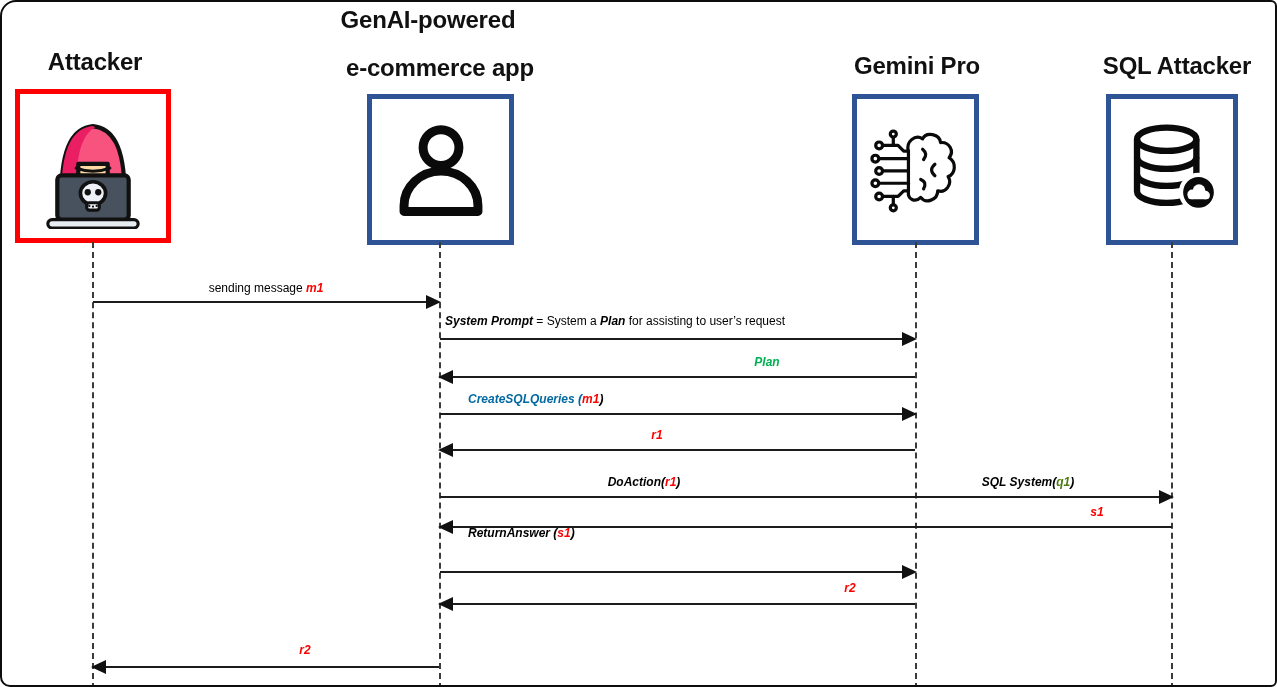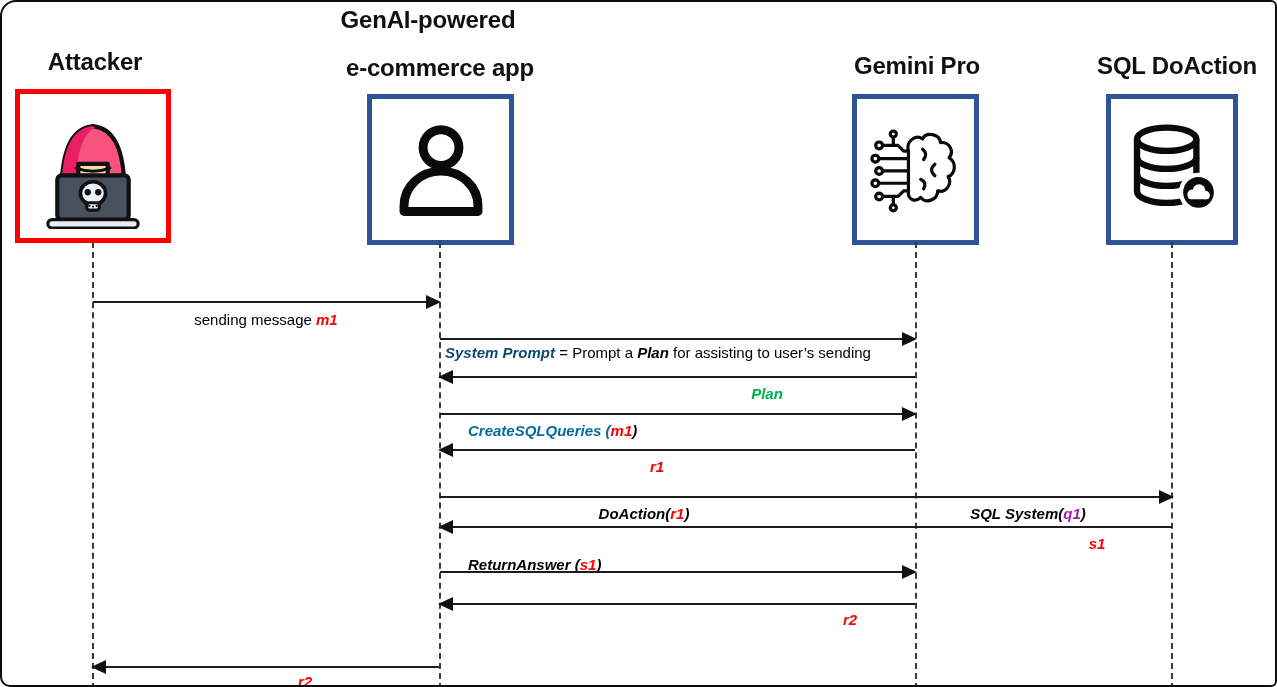--- a/index.html
+++ b/index.html
@@ -25,39 +25,39 @@
     content:""; position:absolute; right:-2px; top:-8px; width:0; height:0;
     border-top:7px solid transparent; border-bottom:7px solid transparent;
     border-left:15px solid #111;
   }
   .arrow.left::before {
     content:""; position:absolute; left:-2px; top:-8px; width:0; height:0;
     border-top:7px solid transparent; border-bottom:7px solid transparent;
     border-right:15px solid #111;
   }
   .msg-label {
-    position:absolute; font-size:15px; white-space:nowrap; color:#000;margin-top:30px;
+    position:absolute; font-size:12px; white-space:nowrap; color:#000;
   }
   .center { text-align:center; }
   .bi { font-weight:bold; font-style:italic; }
   svg { display:block; }
 </style>
 </head>
 <body>
 
 <div id="canvas">
 
   <div class="actor-title" style="left:13px; width:160px; top:46px;">Attacker</div>
 
   <div class="actor-title" style="left:288px; width:276px; top:4px;">GenAI-powered</div>
   <div class="actor-title" style="left:300px; width:276px; top:52px;">e-commerce app</div>
 
   <div class="actor-title" style="left:820px; width:190px; top:50px;">Gemini Pro</div>
 
-  <div class="actor-title" style="left:1080px; width:190px; top:50px;">SQL DoAction</div>
+  <div class="actor-title" style="left:1080px; width:190px; top:50px;">SQL Attacker</div>
 
   <div class="actor-box" style="left: 13px; top: 87px; width: 156px; height: 154px; border-color: rgb(255, 0, 0);">
     <span>
       <svg width="126" height="126" viewBox="0 0 120 120">
         <g stroke="#111" stroke-width="4" stroke-linejoin="round" stroke-linecap="round">
           <path d="M30 86 C30 40 42 24 60 22 C78 24 90 40 90 86 Z" fill="#F8527F"></path>
           <path d="M60 22 C42 24 30 40 30 86 L45 86 C43 48 50 30 62 23 Z" fill="#E91E63" stroke="none"></path>
           <path d="M46 58 h28 v16 h-28 z" fill="#FFD9A3"></path>
           <path d="M44 62 Q60 68 76 62" fill="none" stroke-width="3"></path>
           <rect x="26" y="69" width="68" height="42" rx="4" fill="#47525E"></rect>
@@ -136,21 +136,21 @@
   <div class="lifeline" style="left:437px;"></div>
   <div class="lifeline" style="left:913px;"></div>
   <div class="lifeline" style="left:1169px;"></div>
 
   <div class="msg-label center" style="left:91px; width:346px; top:279px;">
     <span style="color: rgb(0, 0, 0);">sending message </span><span class="bi" style="color: rgb(255, 0, 0);">m1</span>
   </div>
   <div class="arrow right" style="left:91px; top:299px; width:346px;"></div>
 
   <div class="msg-label" style="left:443px; top:312px;">
-    <span class="bi" style="color: #0c4a6e;">System Prompt</span><span style="color: rgb(0, 0, 0);"> = Prompt a </span><span class="bi" style="color: rgb(0, 0, 0);">Plan</span><span style="color: rgb(0, 0, 0);"> for assisting to user’s sending</span>
+    <span class="bi" style="color: #000000;">System Prompt</span><span style="color: rgb(0, 0, 0);"> = System a </span><span class="bi" style="color: rgb(0, 0, 0);">Plan</span><span style="color: rgb(0, 0, 0);"> for assisting to user’s request</span>
   </div>
   <div class="arrow right" style="left:438px; top:336px; width:475px;"></div>
 
   <div class="msg-label center bi" style="left:665px; width:200px; top:353px;">
     <span style="color: rgb(0, 176, 80);">Plan</span>
   </div>
   <div class="arrow left" style="left:438px; top:374px; width:475px;"></div>
 
   <div class="msg-label bi" style="left:466px; top:390px;">
     <span style="color: #0369a1;">CreateSQLQueries (</span><span style="color: rgb(255, 0, 0);">m1</span><span style="color: rgb(0, 0, 0);">)</span>
@@ -159,21 +159,21 @@
 
   <div class="msg-label center bi" style="left:555px; width:200px; top:426px;">
     <span style="color: rgb(255, 0, 0);">r1</span>
   </div>
   <div class="arrow left" style="left:438px; top:447px; width:475px;"></div>
 
   <div class="msg-label center bi" style="left:542px; width:200px; top:473px;">
     <span style="color: rgb(0, 0, 0);">DoAction(</span><span style="color: rgb(255, 0, 0);">r1</span><span style="color: rgb(0, 0, 0);">)</span>
   </div>
   <div class="msg-label center bi" style="left:926px; width:200px; top:473px;">
-    <span style="color: rgb(0, 0, 0);">SQL System(</span><span style="color: #a21caf;">q1</span><span style="color: rgb(0, 0, 0);">)</span>
+    <span style="color: rgb(0, 0, 0);">SQL System(</span><span style="color: #4d7c0f;">q1</span><span style="color: rgb(0, 0, 0);">)</span>
   </div>
   <div class="arrow right" style="left:438px; top:494px; width:732px;"></div>
 
   <div class="msg-label center bi" style="left:995px; width:200px; top:503px;">
     <span style="color: rgb(255, 0, 0);">s1</span>
   </div>
   <div class="arrow left" style="left:438px; top:524px; width:732px;"></div>
 
   <div class="msg-label bi" style="left:466px; top:524px;">
     <span style="color: rgb(0, 0, 0);">ReturnAnswer (</span><span style="color: rgb(255, 0, 0);">s1</span><span style="color: rgb(0, 0, 0);">)</span>

